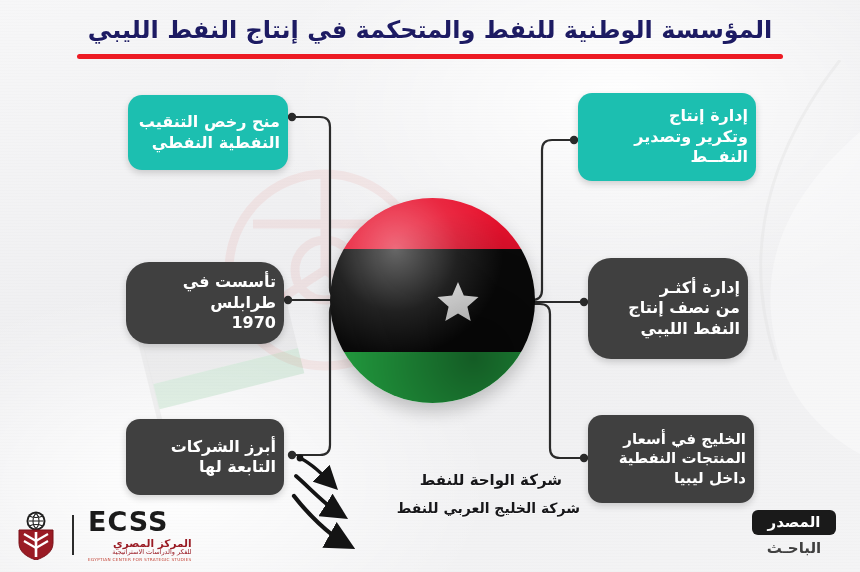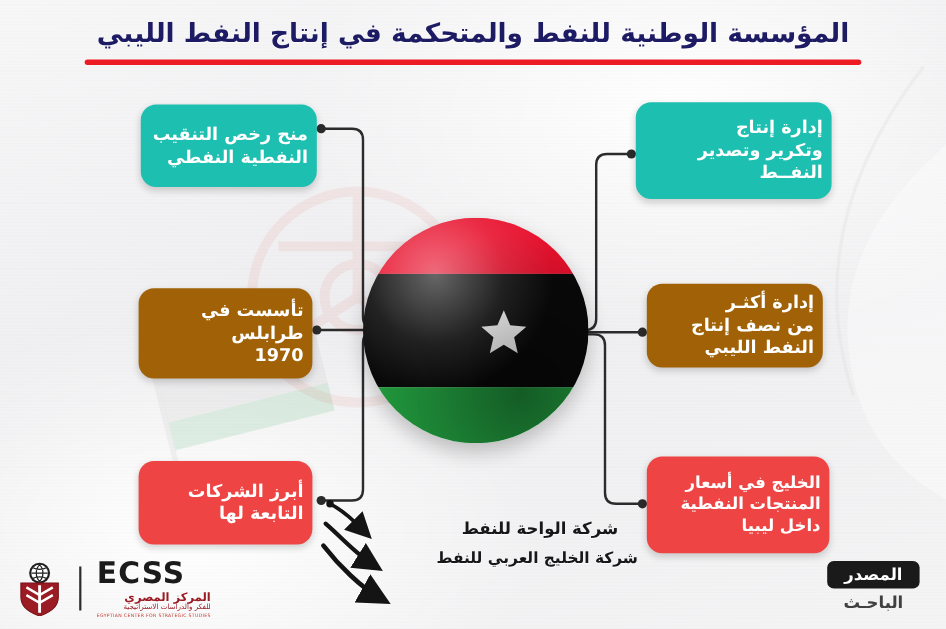--- a/index.html
+++ b/index.html
@@ -120,27 +120,27 @@
     align-items: flex-start;
     justify-content: center;
     text-align: center;
     line-height: 1.28;
     z-index: 5;
     box-shadow: 0 3px 7px rgba(0,0,0,.17);
     padding: 6px 8px;
   }
   .box span { display: block; white-space: nowrap; }
   .box.teal   { background: #1cbfb0; }
-  .box.blue   { background: #a16207; }
-  .box.orange { background: #ef4444; }
+  .box.blue   { background: #404040; border-radius: 23px; }
+  .box.orange { background: #404040; }
 
   #box-licensing  { left: 128px; top: 95px;  width: 160px; height: 75px;  font-size: 16px; }
   #box-refining   { left: 578px; top: 93px;  width: 178px; height: 88px;  font-size: 16px; }
   #box-founded    { left: 126px; top: 262px; width: 158px; height: 82px;  font-size: 16px; }
-  #box-halfoutput { left: 588px; top: 258px; width: 160px; height: 76px;  font-size: 16px; }
+  #box-halfoutput { left: 588px; top: 258px; width: 160px; height: 101px;  font-size: 16px; }
   #box-subs       { left: 126px; top: 419px; width: 158px; height: 76px;  font-size: 16px; }
   #box-prices     { left: 588px; top: 415px; width: 166px; height: 88px;  font-size: 15px; }
 
   
   .subs-list {
     position: absolute;
     left: 330px; top: 466px;
     width: 258px;
     z-index: 5;
     direction: rtl;

